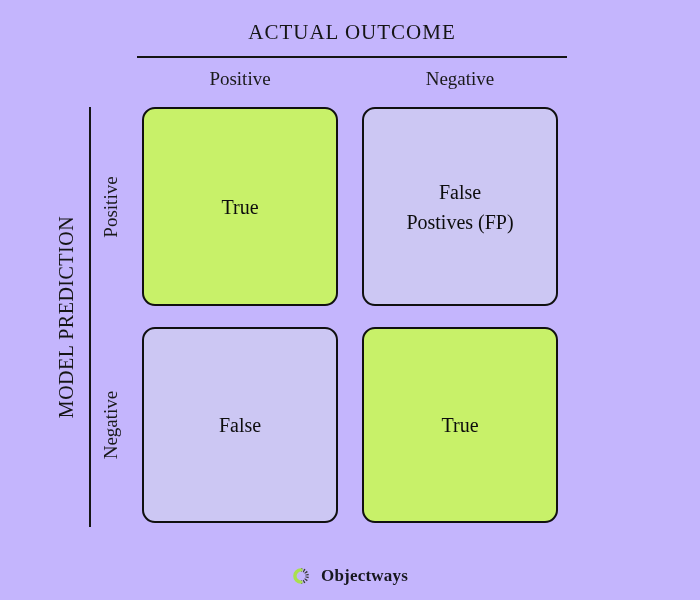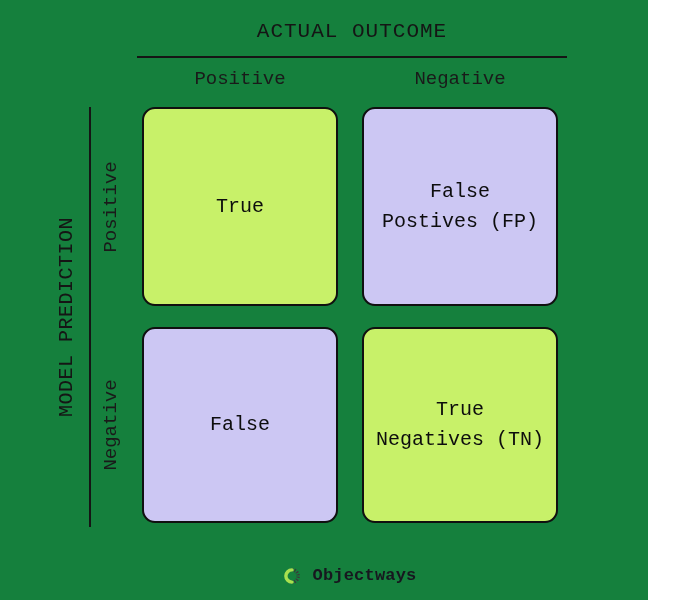--- a/index.html
+++ b/index.html
@@ -1,24 +1,24 @@
 <!DOCTYPE html>
 <html><head>
 <meta charset="utf-8">
 <style>
   html, body {
     margin: 0;
     padding: 0;
   }
   .canvas {
     position: relative;
-    width: 648px;
+    width: 700px;
     height: 600px;
-    background: #15803d;
-    font-family: Liberation Mono, monospace;
+    background: #c4b5fd;
+    font-family: Liberation Serif, serif;
     color: #121212;
     overflow: hidden;
   }
 
   
   .top-title {
     position: absolute;
     left: 137px;
     top: 20px;
     width: 430px;
@@ -151,21 +151,20 @@
   </div>
   <div class="cell tr" style="background: rgb(204, 199, 243);">
     <div>False</div>
     <div>Postives (FP)</div>
   </div>
   <div class="cell bl" style="background: rgb(204, 199, 243);">
     <div>False</div>
   </div>
   <div class="cell br" style="background: rgb(200, 241, 105);">
     <div>True</div>
-    <div>Negatives (TN)</div>
   </div>
 
   <div class="footer">
     <svg class="logo-icon" viewBox="0 0 20 20" aria-hidden="true">
 
       <path d="M10 3.2 A6.8 6.8 0 0 1 10 16.8" fill="none" stroke="#3a3a3a" stroke-width="3.8" stroke-dasharray="1.3 1.5"></path>
 
       <path d="M10 3.2 A6.8 6.8 0 0 0 10 16.8" fill="none" stroke="#A9E04F" stroke-width="3.8" stroke-linecap="round"></path>
     </svg>
     <span class="brand-text">Objectways</span>

